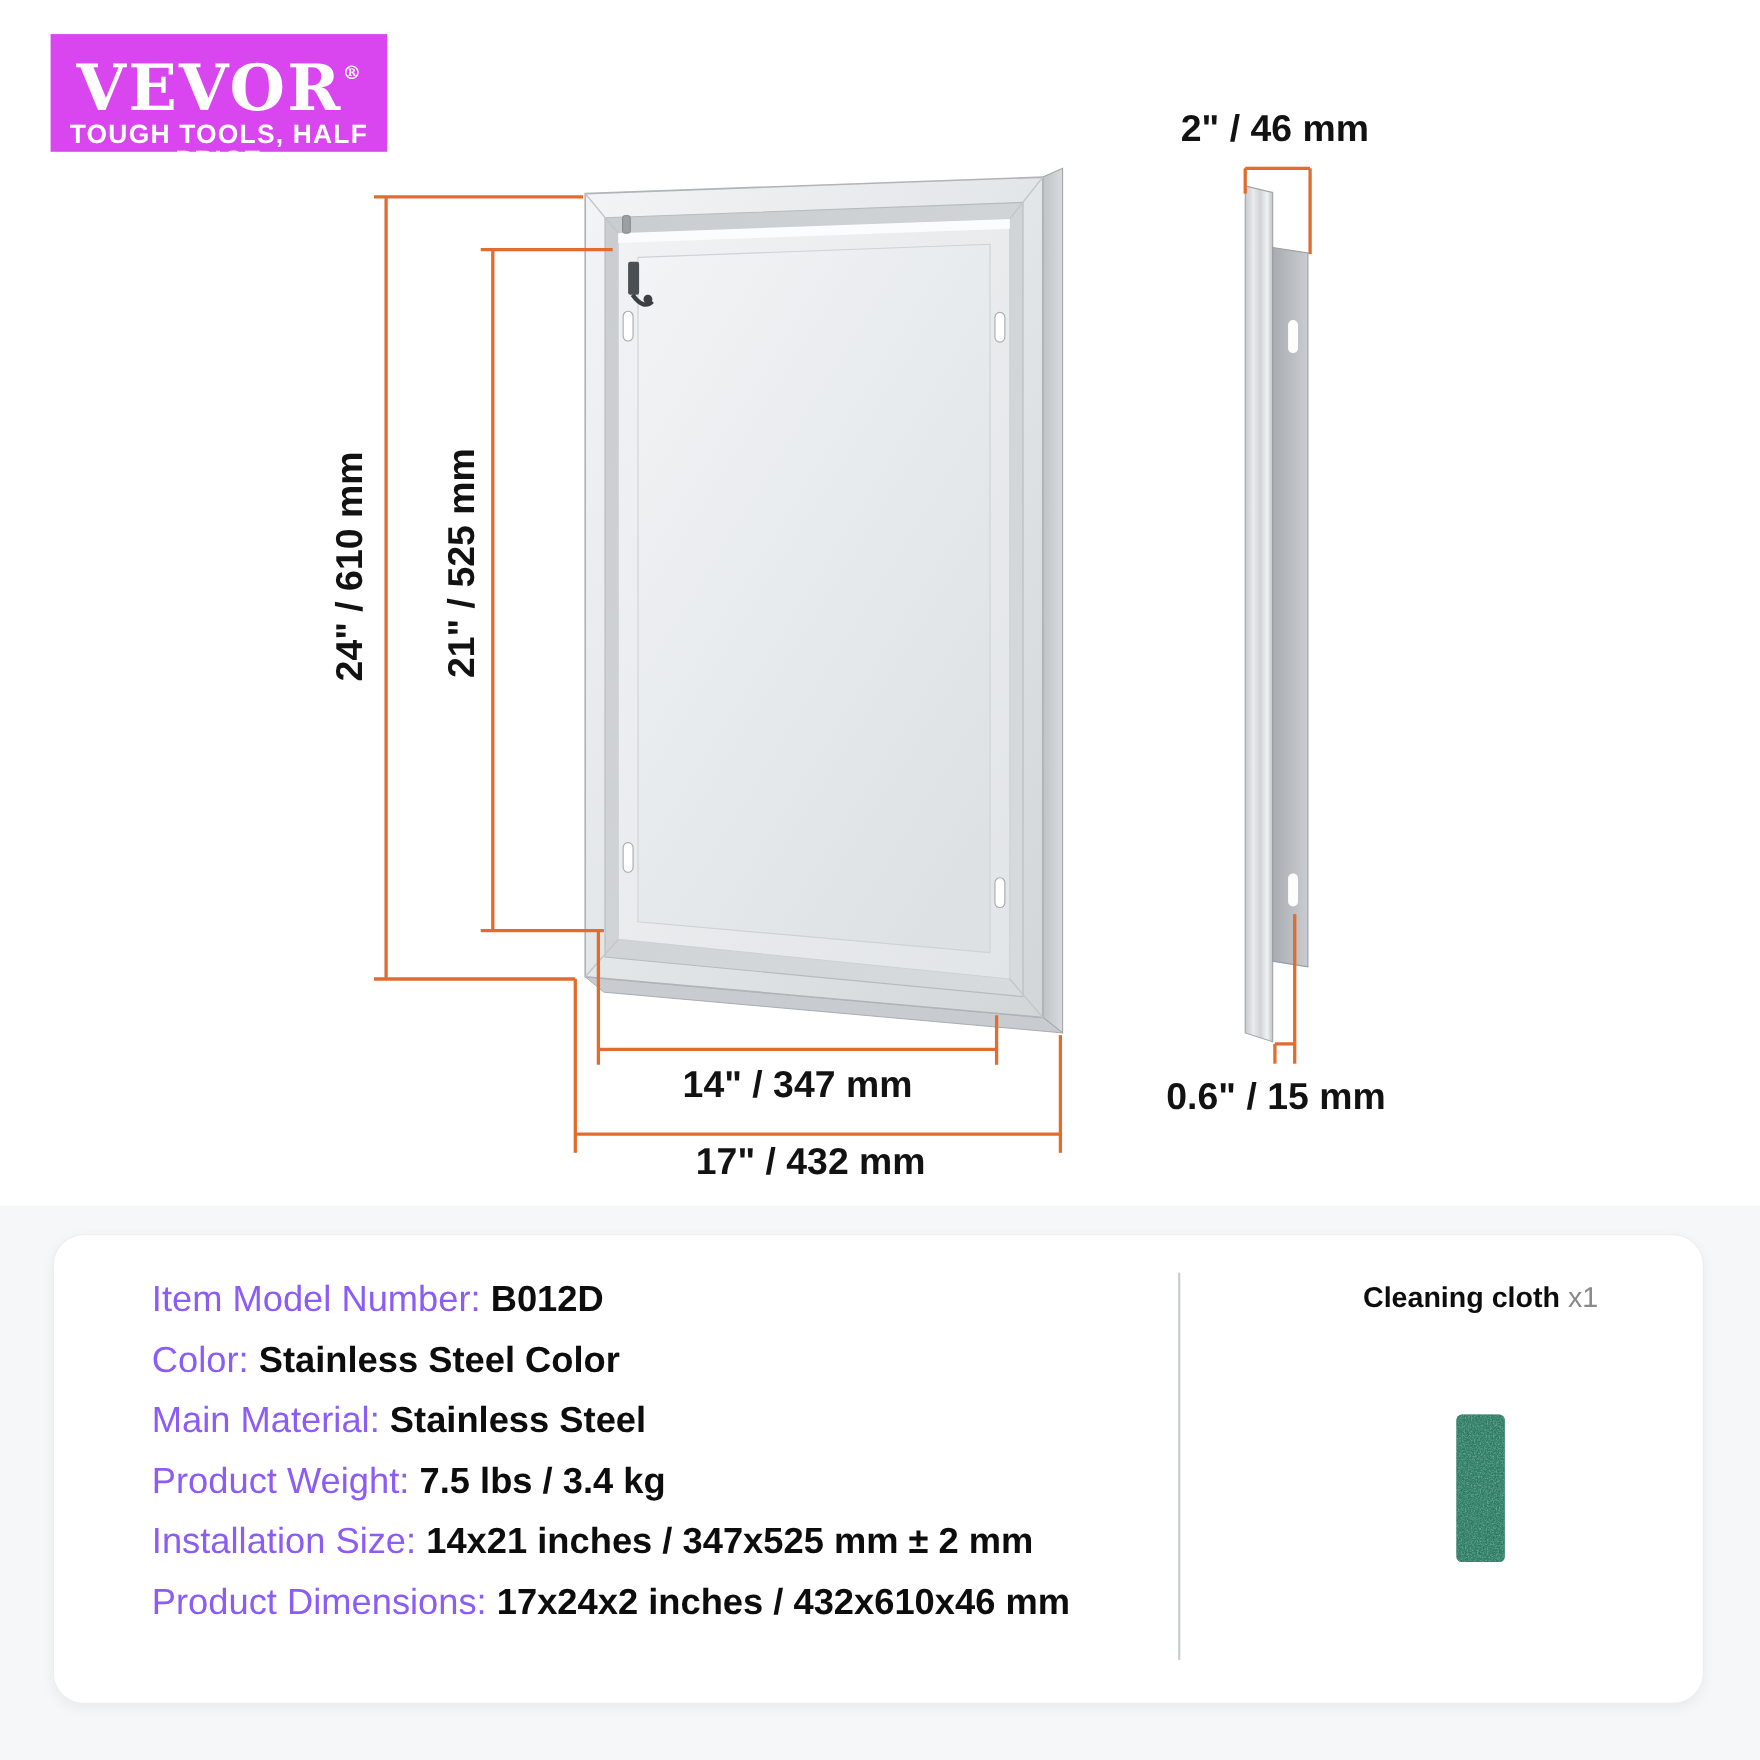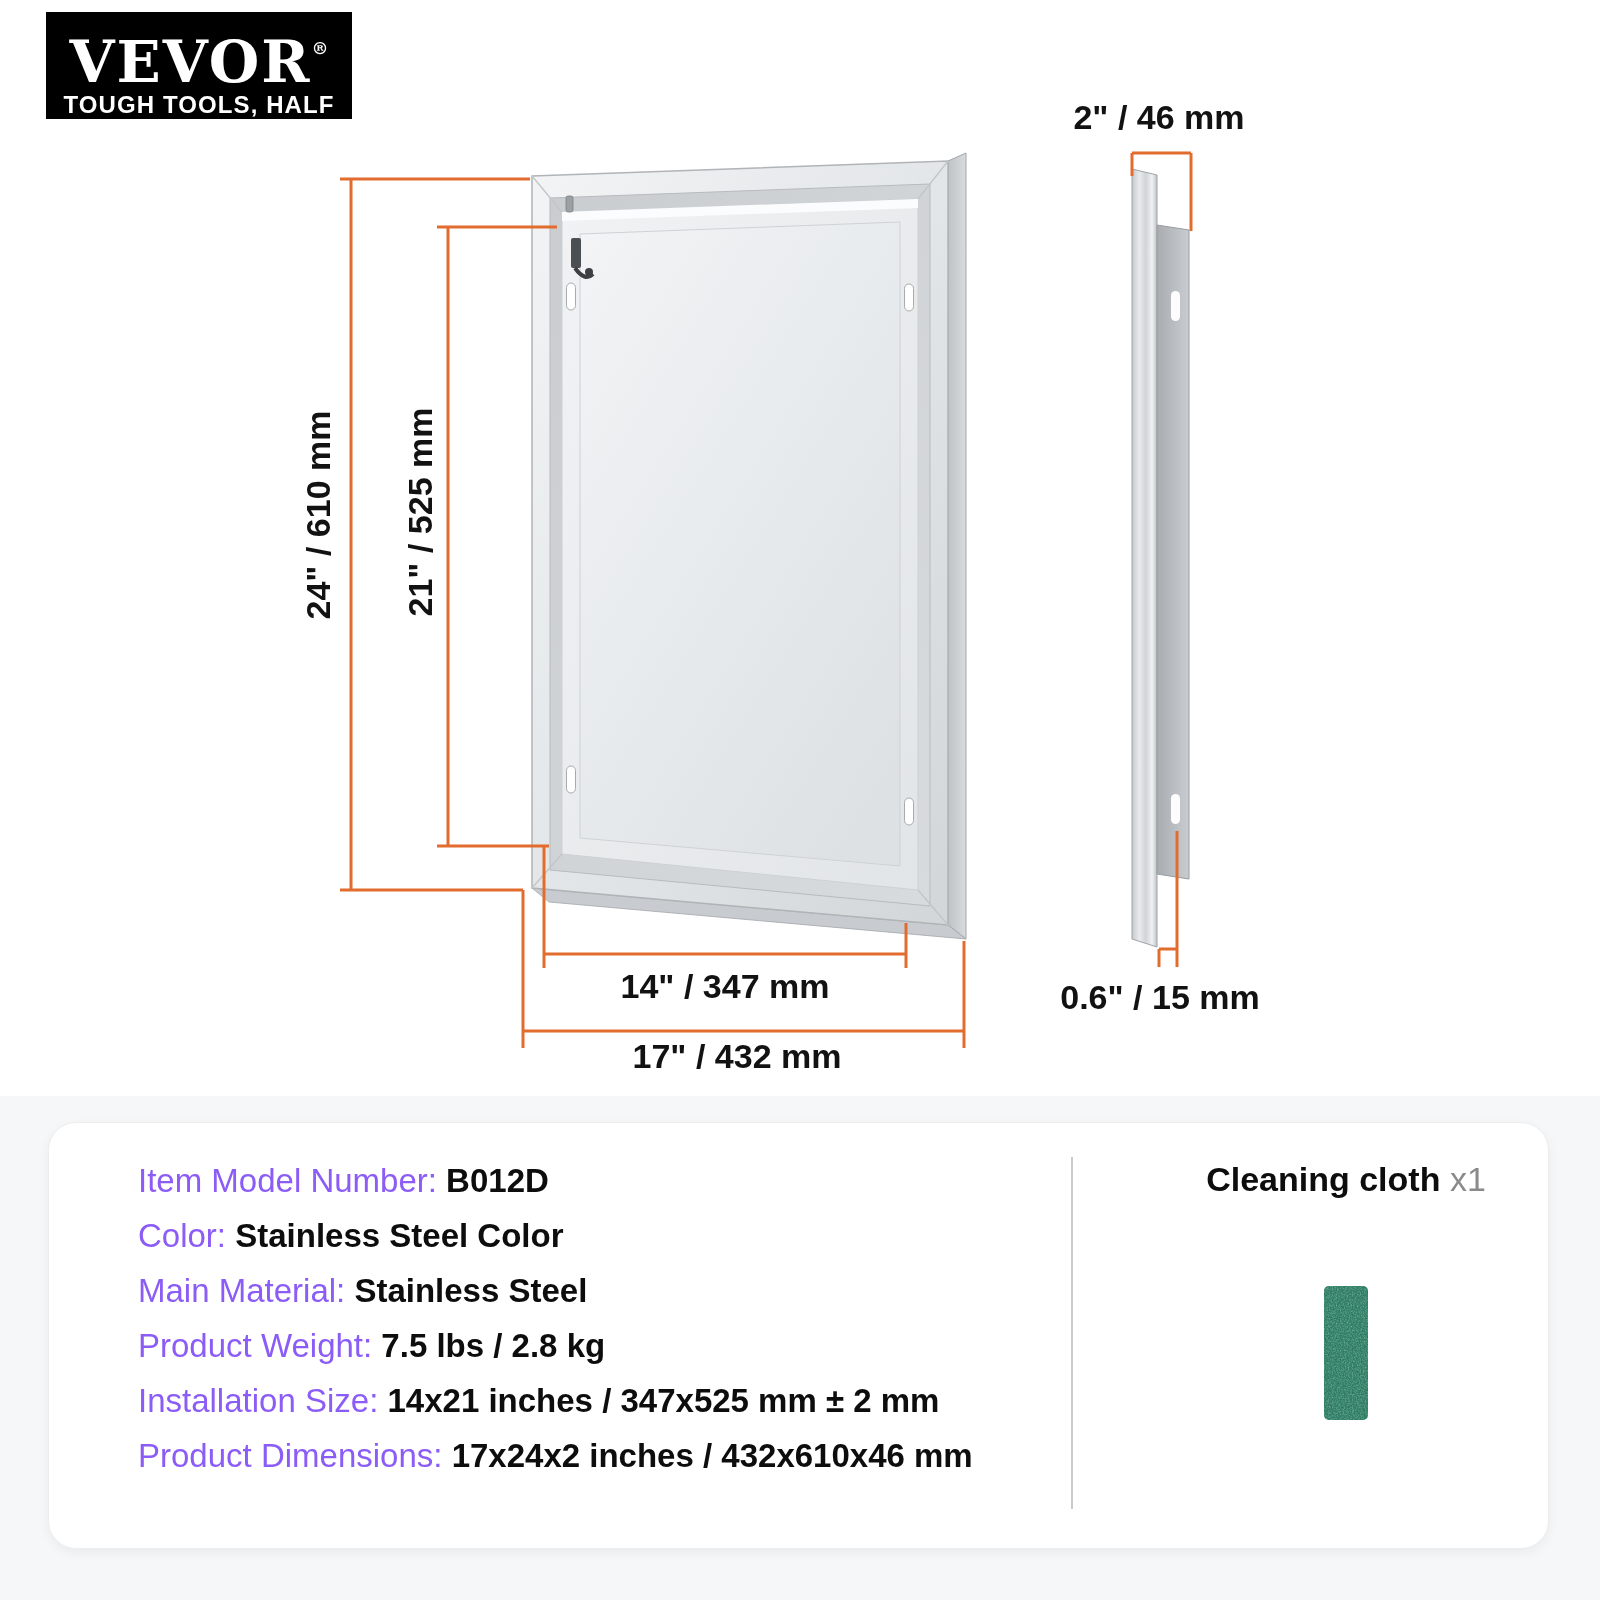--- a/index.html
+++ b/index.html
@@ -1,19 +1,19 @@
 <!DOCTYPE html>
 <html><head>
 <meta charset="utf-8">
 <style>
   html,body{margin:0;padding:0;background:#ffffff;}
   .canvas{position:relative;width:1600px;height:1600px;background:#ffffff;overflow:hidden;
           font-family:"Liberation Sans",sans-serif;}
   
-  .logo{position:absolute;left:46px;top:12px;width:306px;height:107px;background:#000000;
+  .logo{position:absolute;left:46px;top:31px;width:306px;height:107px;background:#d946ef;
         color:#fff;text-align:center;}
   .logo-name{font-family:"DejaVu Serif",serif;font-weight:bold;font-size:58px;line-height:62px;
              letter-spacing:2px;padding-top:5px;}
   .logo-reg{font-size:17px;vertical-align:28px;letter-spacing:0;}
   .logo-tag{font-size:24px;font-weight:bold;letter-spacing:1.1px;line-height:24px;}
   
   .scene{position:absolute;left:0;top:0;}
   
   .dim{position:absolute;width:320px;height:40px;line-height:40px;text-align:center;
        font-size:34px;font-weight:bold;color:#121212;white-space:nowrap;}
@@ -30,21 +30,21 @@
          border:1px solid #ededee;border-radius:28px;box-shadow:0 4px 12px rgba(0,0,0,.05);}
   .sec-title{font-size:31px;font-weight:bold;color:#E8702A;letter-spacing:.5px;
              line-height:40px;margin:0;}
   .specs{position:absolute;left:65px;top:24px;width:940px;}
   .spec-rows{margin-top:6px;}
   .spec-row{font-size:33px;line-height:55px;white-space:nowrap;}
   .spec-label{color:#8b5cf6;margin-left:24px;}
   .spec-value{color:#0d0d0d;font-weight:bold;}
   .divider{position:absolute;left:1022px;top:34px;width:2px;height:352px;background:#c8cccf;}
   .acc{position:absolute;left:1077px;top:24px;width:440px;text-align:center;}
-  .acc-item{font-size:34px;line-height:40px;margin-top:12px;white-space:nowrap;}
+  .acc-item{font-size:26px;line-height:40px;margin-top:12px;white-space:nowrap;}
   .acc-name{color:#0d0d0d;font-weight:bold;}
   .acc-qty{color:#8a8a8a;}
   .pad-wrap{margin:86px auto 0 auto;width:46px;height:136px;}
 </style>
 </head>
 <body>
 
 <div class="canvas">
 
   <div class="logo">
@@ -166,21 +166,21 @@
   <div class="dim dim-06">0.6" / 15 mm</div>
 
   <div class="band">
     <div class="panel">
 
       <div class="specs">
         <div class="spec-rows">
           <div class="spec-row"><span class="spec-label">Item Model Number:</span>&nbsp;<span class="spec-value">B012D</span></div>
           <div class="spec-row"><span class="spec-label">Color:</span>&nbsp;<span class="spec-value">Stainless Steel Color</span></div>
           <div class="spec-row"><span class="spec-label">Main Material:</span>&nbsp;<span class="spec-value">Stainless Steel</span></div>
-          <div class="spec-row"><span class="spec-label">Product Weight:</span>&nbsp;<span class="spec-value">7.5 lbs / 2.8 kg</span></div>
+          <div class="spec-row"><span class="spec-label">Product Weight:</span>&nbsp;<span class="spec-value">7.5 lbs / 3.4 kg</span></div>
           <div class="spec-row"><span class="spec-label">Installation Size:</span>&nbsp;<span class="spec-value">14x21 inches / 347x525 mm ± 2 mm</span></div>
           <div class="spec-row"><span class="spec-label">Product Dimensions:</span>&nbsp;<span class="spec-value">17x24x2 inches / 432x610x46 mm</span></div>
         </div>
       </div>
 
       <div class="divider"></div>
 
       <div class="acc">
         <div class="acc-item"><span class="acc-name">Cleaning cloth</span>&nbsp;<span class="acc-qty">x1</span></div>
         <div class="pad-wrap">

